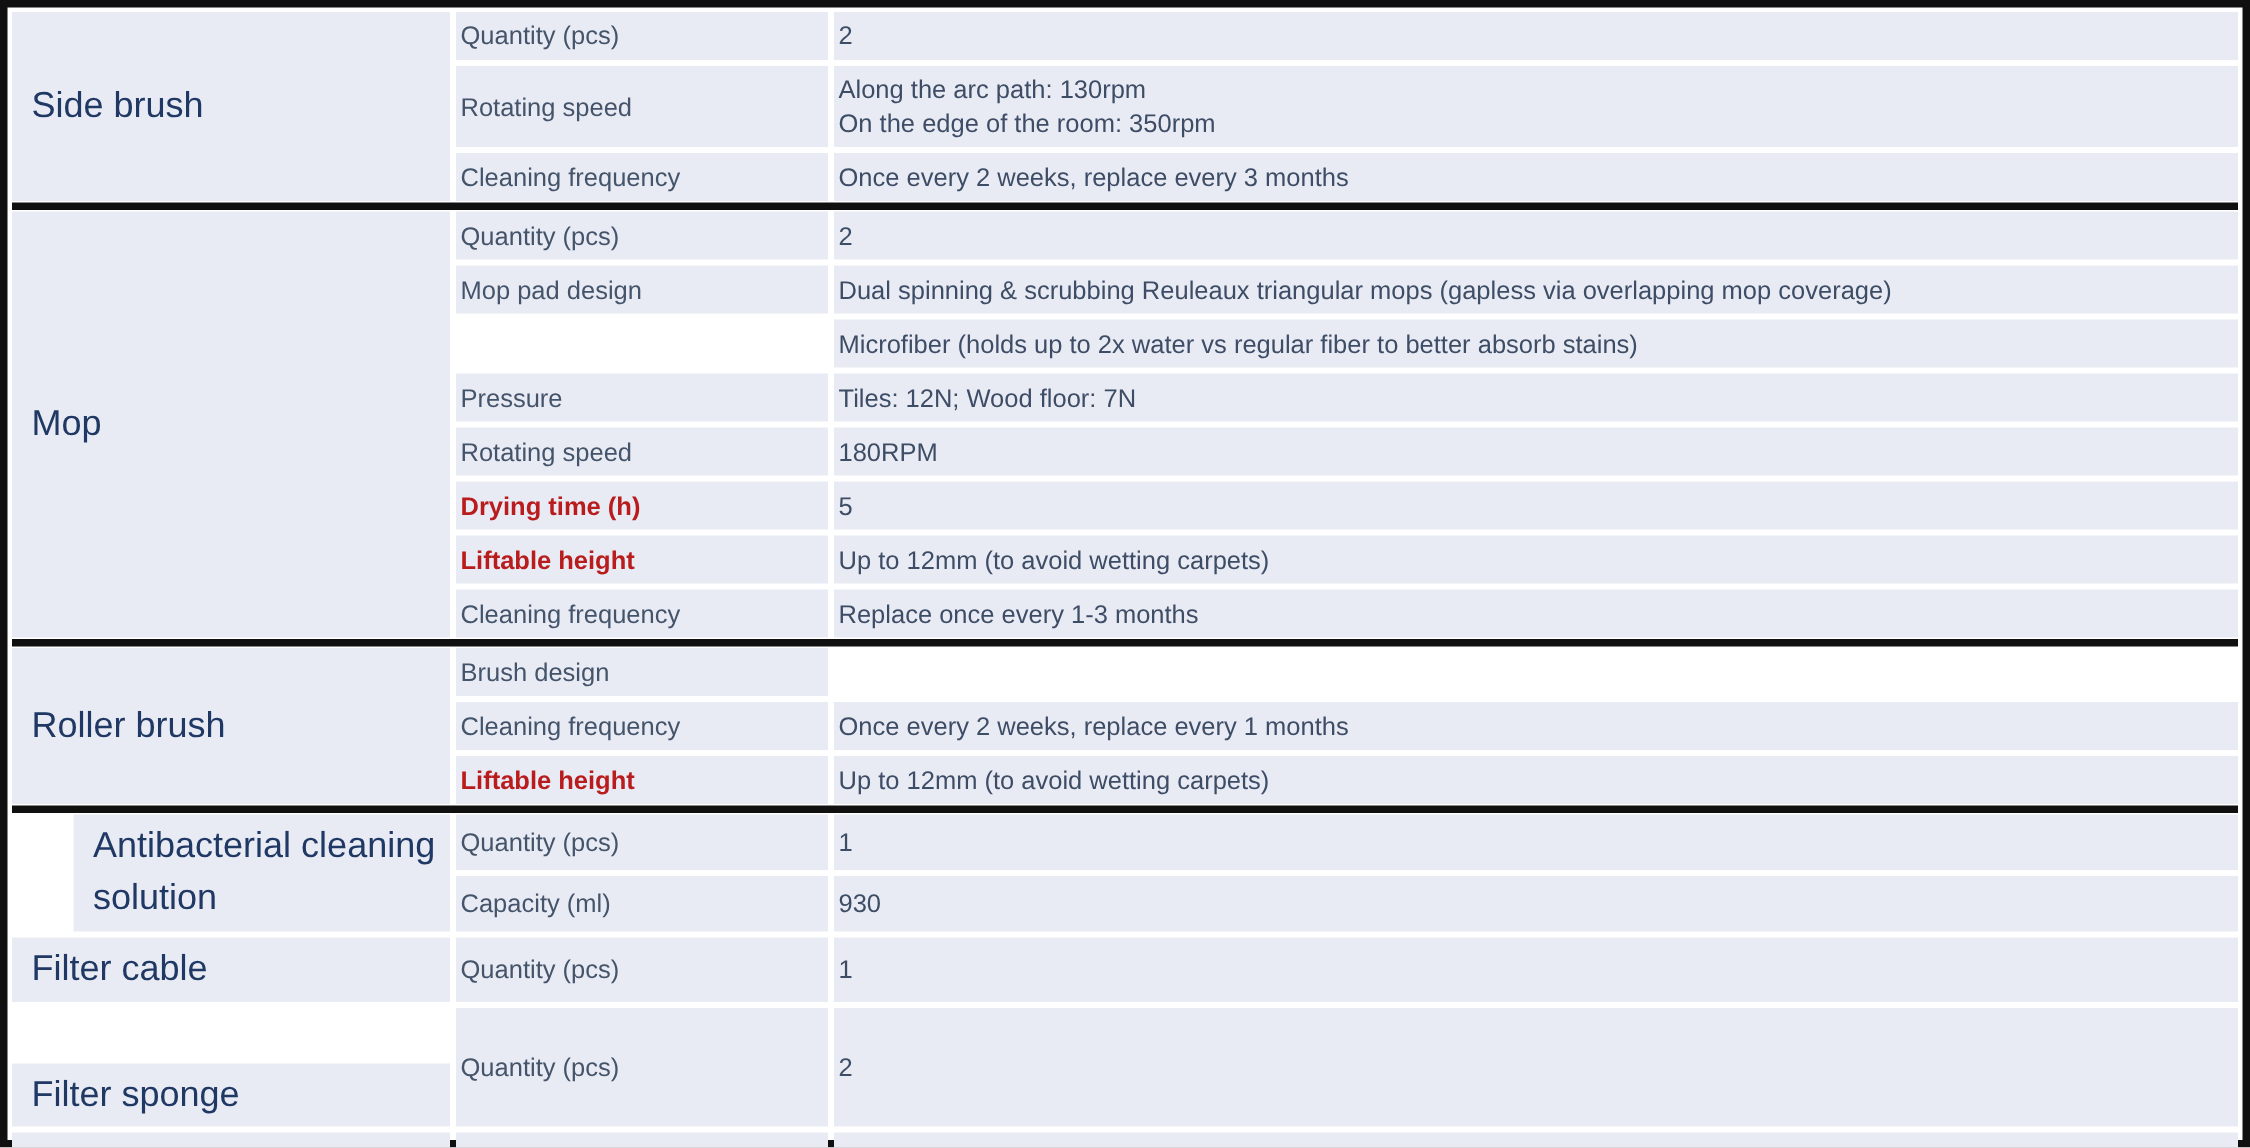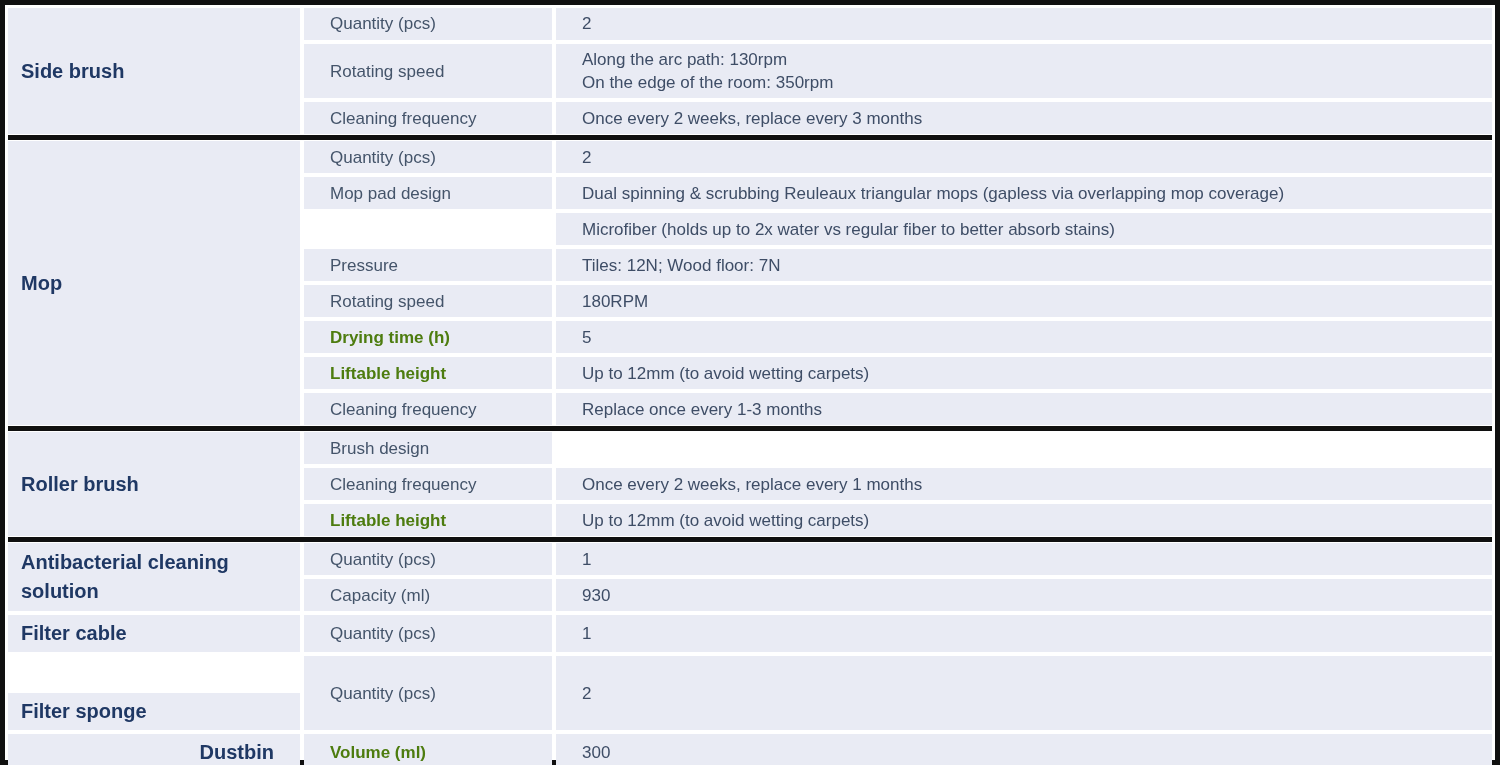--- a/index.html
+++ b/index.html
@@ -25,39 +25,39 @@
     grid-auto-rows: minmax(32px, auto);
     background: transparent;
     flex: none;
   }
   .cell {
     background: #e9ebf4;
     display: flex;
     flex-direction: column;
     justify-content: center;
     box-sizing: border-box;
-    padding: 4px 26px;
+    padding: 4px 3px;
   }
   .name-cell {
     grid-column: 1;
-    font-size: 20px;
-    font-weight: 700;
+    font-size: 24px;
+    font-weight: 400;
     color: #1f3864;
     padding-left: 13px;
     line-height: 1.45;
   }
   .label-cell {
     grid-column: 2;
     font-size: 17px;
     color: #44546a;
     line-height: 1.36;
   }
   .label-cell.bold {
     font-weight: 700;
-    color: #4d7c0f;
+    color: #b91c1c;
   }
   .value-cell {
     grid-column: 3;
     font-size: 17px;
     color: #3e4d66;
     line-height: 1.36;
   }
   .value-line { display: block; }
   .divider-thick {
     flex: none;
@@ -134,21 +134,21 @@
       <div class="cell value-cell">
         <span class="value-line">Once every 2 weeks, replace every 1 months</span>
       </div>
       <div class="cell label-cell bold">Liftable height</div>
       <div class="cell value-cell">
         <span class="value-line">Up to 12mm (to avoid wetting carpets)</span>
       </div>
     </div>
     <div class="divider-thick"></div>
     <div class="section">
-      <div class="cell name-cell" style="grid-row: 1 / span 2;">Antibacterial cleaning solution</div>
+      <div class="cell name-cell" style="grid-row: 1 / span 2; margin-left: 41px;">Antibacterial cleaning solution</div>
       <div class="cell label-cell">Quantity (pcs)</div>
       <div class="cell value-cell">
         <span class="value-line">1</span>
       </div>
       <div class="cell label-cell">Capacity (ml)</div>
       <div class="cell value-cell">
         <span class="value-line">930</span>
       </div>
     </div>
     <div class="divider-thin"></div>

